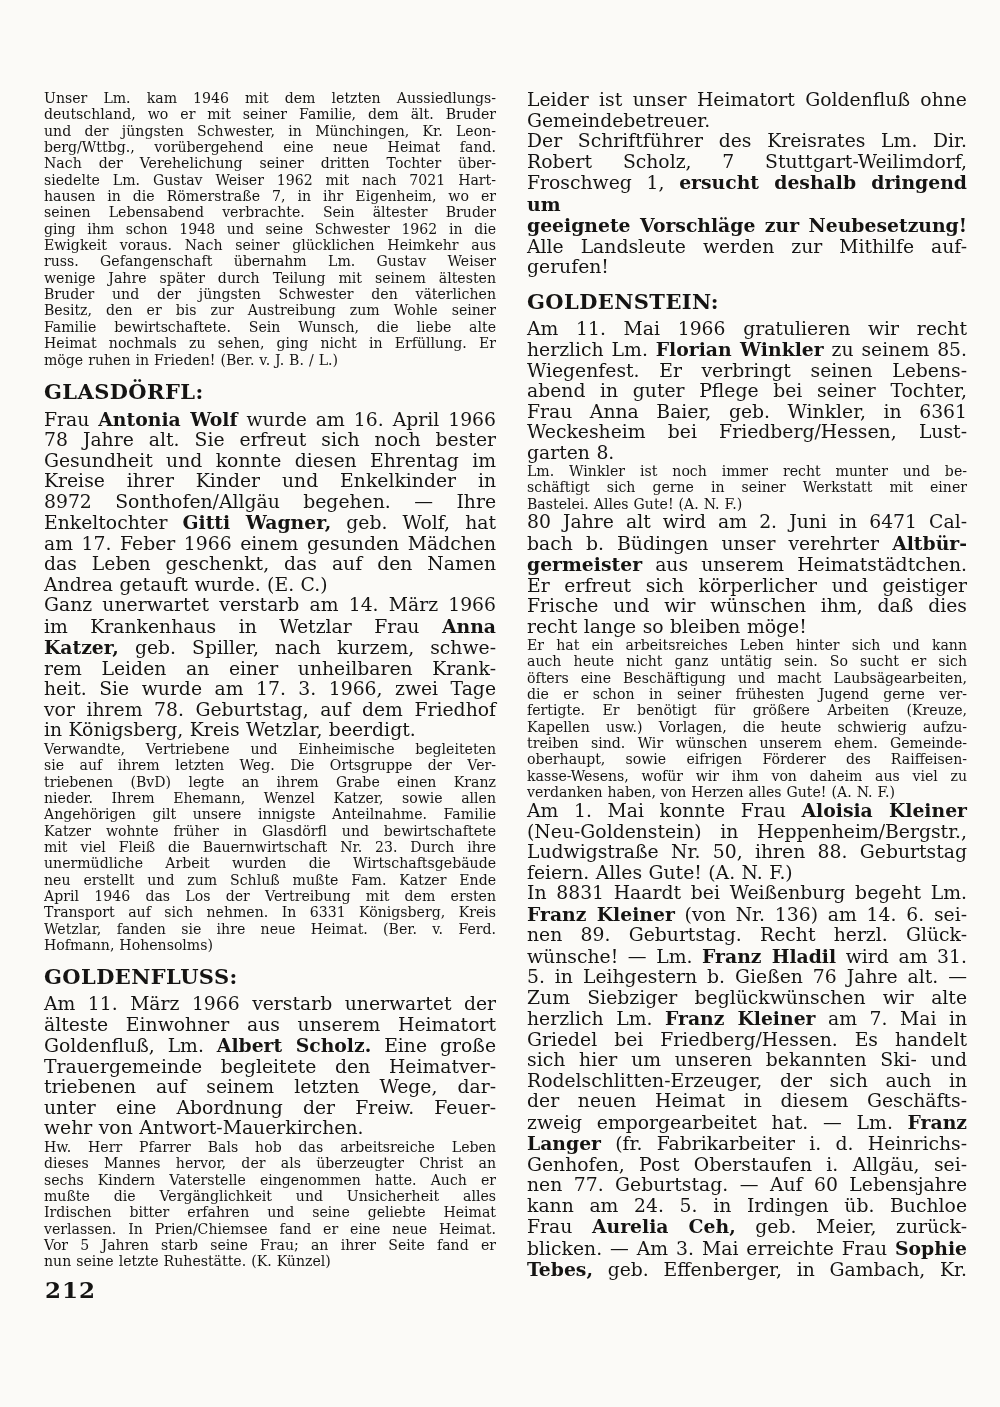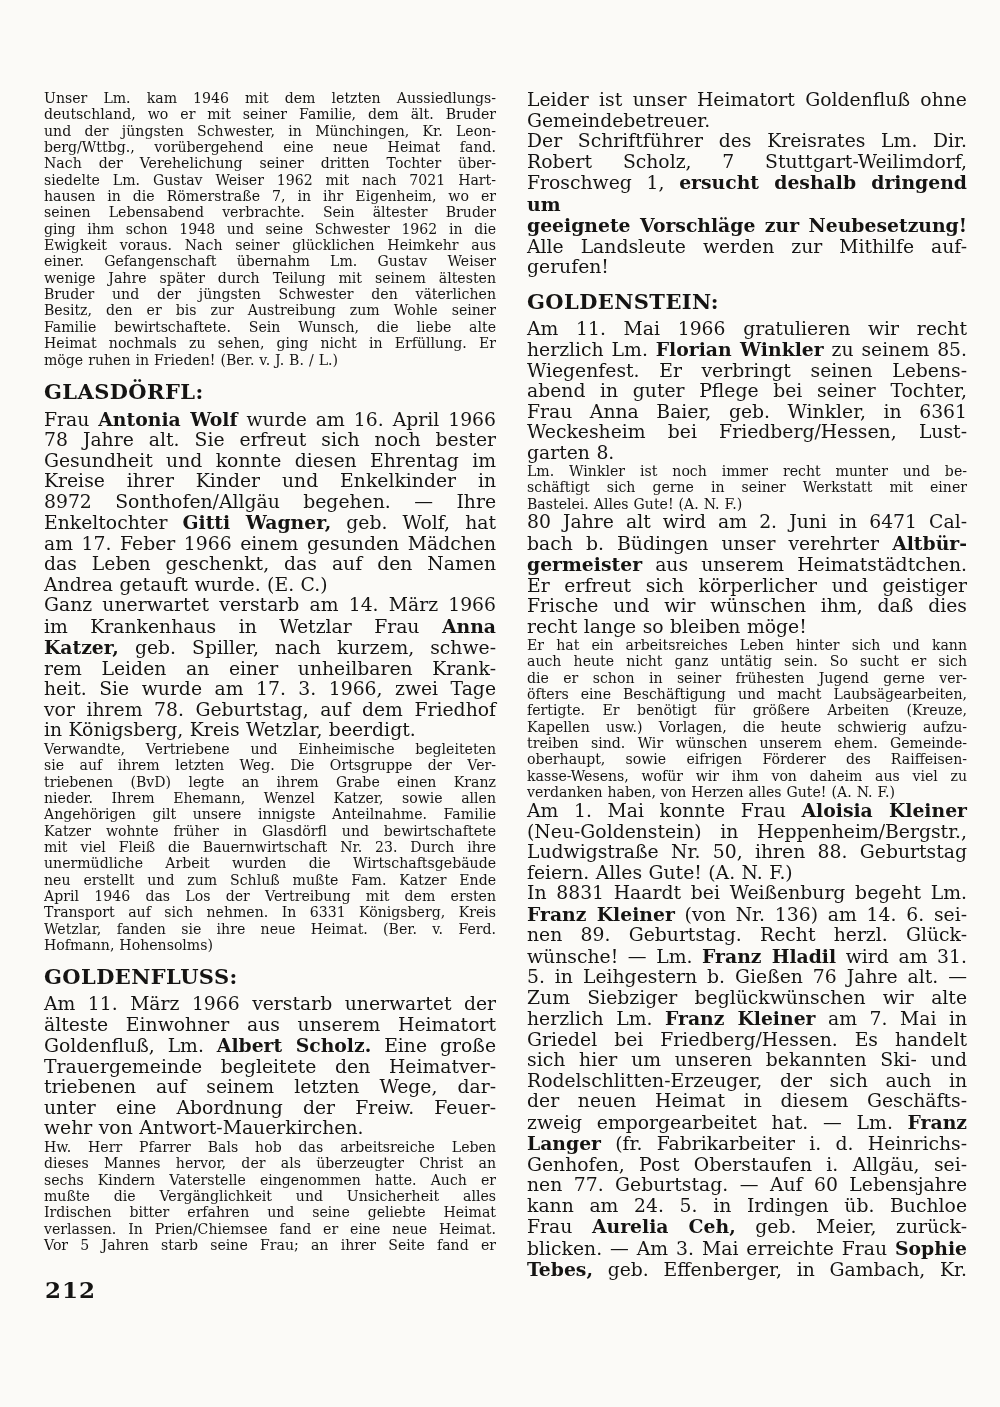--- a/index.html
+++ b/index.html
@@ -72,21 +72,21 @@
           <div class="line"><span>Unser Lm. kam 1946 mit dem letzten Aussiedlungs-</span></div>
           <div class="line"><span>deutschland, wo er mit seiner Familie, dem ält. Bruder</span></div>
           <div class="line"><span>und der jüngsten Schwester, in Münchingen, Kr. Leon-</span></div>
           <div class="line"><span>berg/Wttbg., vorübergehend eine neue Heimat fand.</span></div>
           <div class="line"><span>Nach der Verehelichung seiner dritten Tochter über-</span></div>
           <div class="line"><span>siedelte Lm. Gustav Weiser 1962 mit nach 7021 Hart-</span></div>
           <div class="line"><span>hausen in die Römerstraße 7, in ihr Eigenheim, wo er</span></div>
           <div class="line"><span>seinen Lebensabend verbrachte. Sein ältester Bruder</span></div>
           <div class="line"><span>ging ihm schon 1948 und seine Schwester 1962 in die</span></div>
           <div class="line"><span>Ewigkeit voraus. Nach seiner glücklichen Heimkehr aus</span></div>
-          <div class="line"><span>einer. Gefangenschaft übernahm Lm. Gustav Weiser</span></div>
+          <div class="line"><span>russ. Gefangenschaft übernahm Lm. Gustav Weiser</span></div>
           <div class="line"><span>wenige Jahre später durch Teilung mit seinem ältesten</span></div>
           <div class="line"><span>Bruder und der jüngsten Schwester den väterlichen</span></div>
           <div class="line"><span>Besitz, den er bis zur Austreibung zum Wohle seiner</span></div>
           <div class="line"><span>Familie bewirtschaftete. Sein Wunsch, die liebe alte</span></div>
           <div class="line"><span>Heimat nochmals zu sehen, ging nicht in Erfüllung. Er</span></div>
           <div class="line last"><span>möge ruhen in Frieden! (Ber. v. J. B. / L.)</span></div>
         </div>
         <div class="block heading">
           <div class="line last"><span>GLASDÖRFL:</span></div>
         </div>
@@ -138,20 +138,21 @@
           <div class="line last"><span>wehr von Antwort-Mauerkirchen.</span></div>
         </div>
         <div class="block para_small">
           <div class="line"><span>Hw. Herr Pfarrer Bals hob das arbeitsreiche Leben</span></div>
           <div class="line"><span>dieses Mannes hervor, der als überzeugter Christ an</span></div>
           <div class="line"><span>sechs Kindern Vaterstelle eingenommen hatte. Auch er</span></div>
           <div class="line"><span>mußte die Vergänglichkeit und Unsicherheit alles</span></div>
           <div class="line"><span>Irdischen bitter erfahren und seine geliebte Heimat</span></div>
           <div class="line"><span>verlassen. In Prien/Chiemsee fand er eine neue Heimat.</span></div>
           <div class="line"><span>Vor 5 Jahren starb seine Frau; an ihrer Seite fand er</span></div>
+          <div class="line last"><span>nun seine letzte Ruhestätte. (K. Künzel)</span></div>
         </div>
       </div>
     <div class="col col-right">
         <div class="block para_large">
           <div class="line"><span>Leider ist unser Heimatort Goldenfluß ohne</span></div>
           <div class="line last"><span>Gemeindebetreuer.</span></div>
         </div>
         <div class="block para_large">
           <div class="line"><span>Der Schriftführer des Kreisrates Lm. Dir.</span></div>
           <div class="line"><span>Robert Scholz, 7 Stuttgart-Weilimdorf,</span></div>
@@ -181,22 +182,22 @@
           <div class="line"><span>80 Jahre alt wird am 2. Juni in 6471 Cal-</span></div>
           <div class="line"><span>bach b. Büdingen unser verehrter </span><b>Altbür-</b></div>
           <div class="line"><b>germeister</b><span> aus unserem Heimatstädtchen.</span></div>
           <div class="line"><span>Er erfreut sich körperlicher und geistiger</span></div>
           <div class="line"><span>Frische und wir wünschen ihm, daß dies</span></div>
           <div class="line last"><span>recht lange so bleiben möge!</span></div>
         </div>
         <div class="block para_small">
           <div class="line"><span>Er hat ein arbeitsreiches Leben hinter sich und kann</span></div>
           <div class="line"><span>auch heute nicht ganz untätig sein. So sucht er sich</span></div>
+          <div class="line"><span>öfters eine Beschäftigung und macht Laubsägearbeiten,</span></div>
           <div class="line"><span>die er schon in seiner frühesten Jugend gerne ver-</span></div>
-          <div class="line"><span>öfters eine Beschäftigung und macht Laubsägearbeiten,</span></div>
           <div class="line"><span>fertigte. Er benötigt für größere Arbeiten (Kreuze,</span></div>
           <div class="line"><span>Kapellen usw.) Vorlagen, die heute schwierig aufzu-</span></div>
           <div class="line"><span>treiben sind. Wir wünschen unserem ehem. Gemeinde-</span></div>
           <div class="line"><span>oberhaupt, sowie eifrigen Förderer des Raiffeisen-</span></div>
           <div class="line"><span>kasse-Wesens, wofür wir ihm von daheim aus viel zu</span></div>
           <div class="line last"><span>verdanken haben, von Herzen alles Gute! (A. N. F.)</span></div>
         </div>
         <div class="block para_large">
           <div class="line"><span>Am 1. Mai konnte Frau </span><b>Aloisia Kleiner</b></div>
           <div class="line"><span>(Neu-Goldenstein) in Heppenheim/Bergstr.,</span></div>

